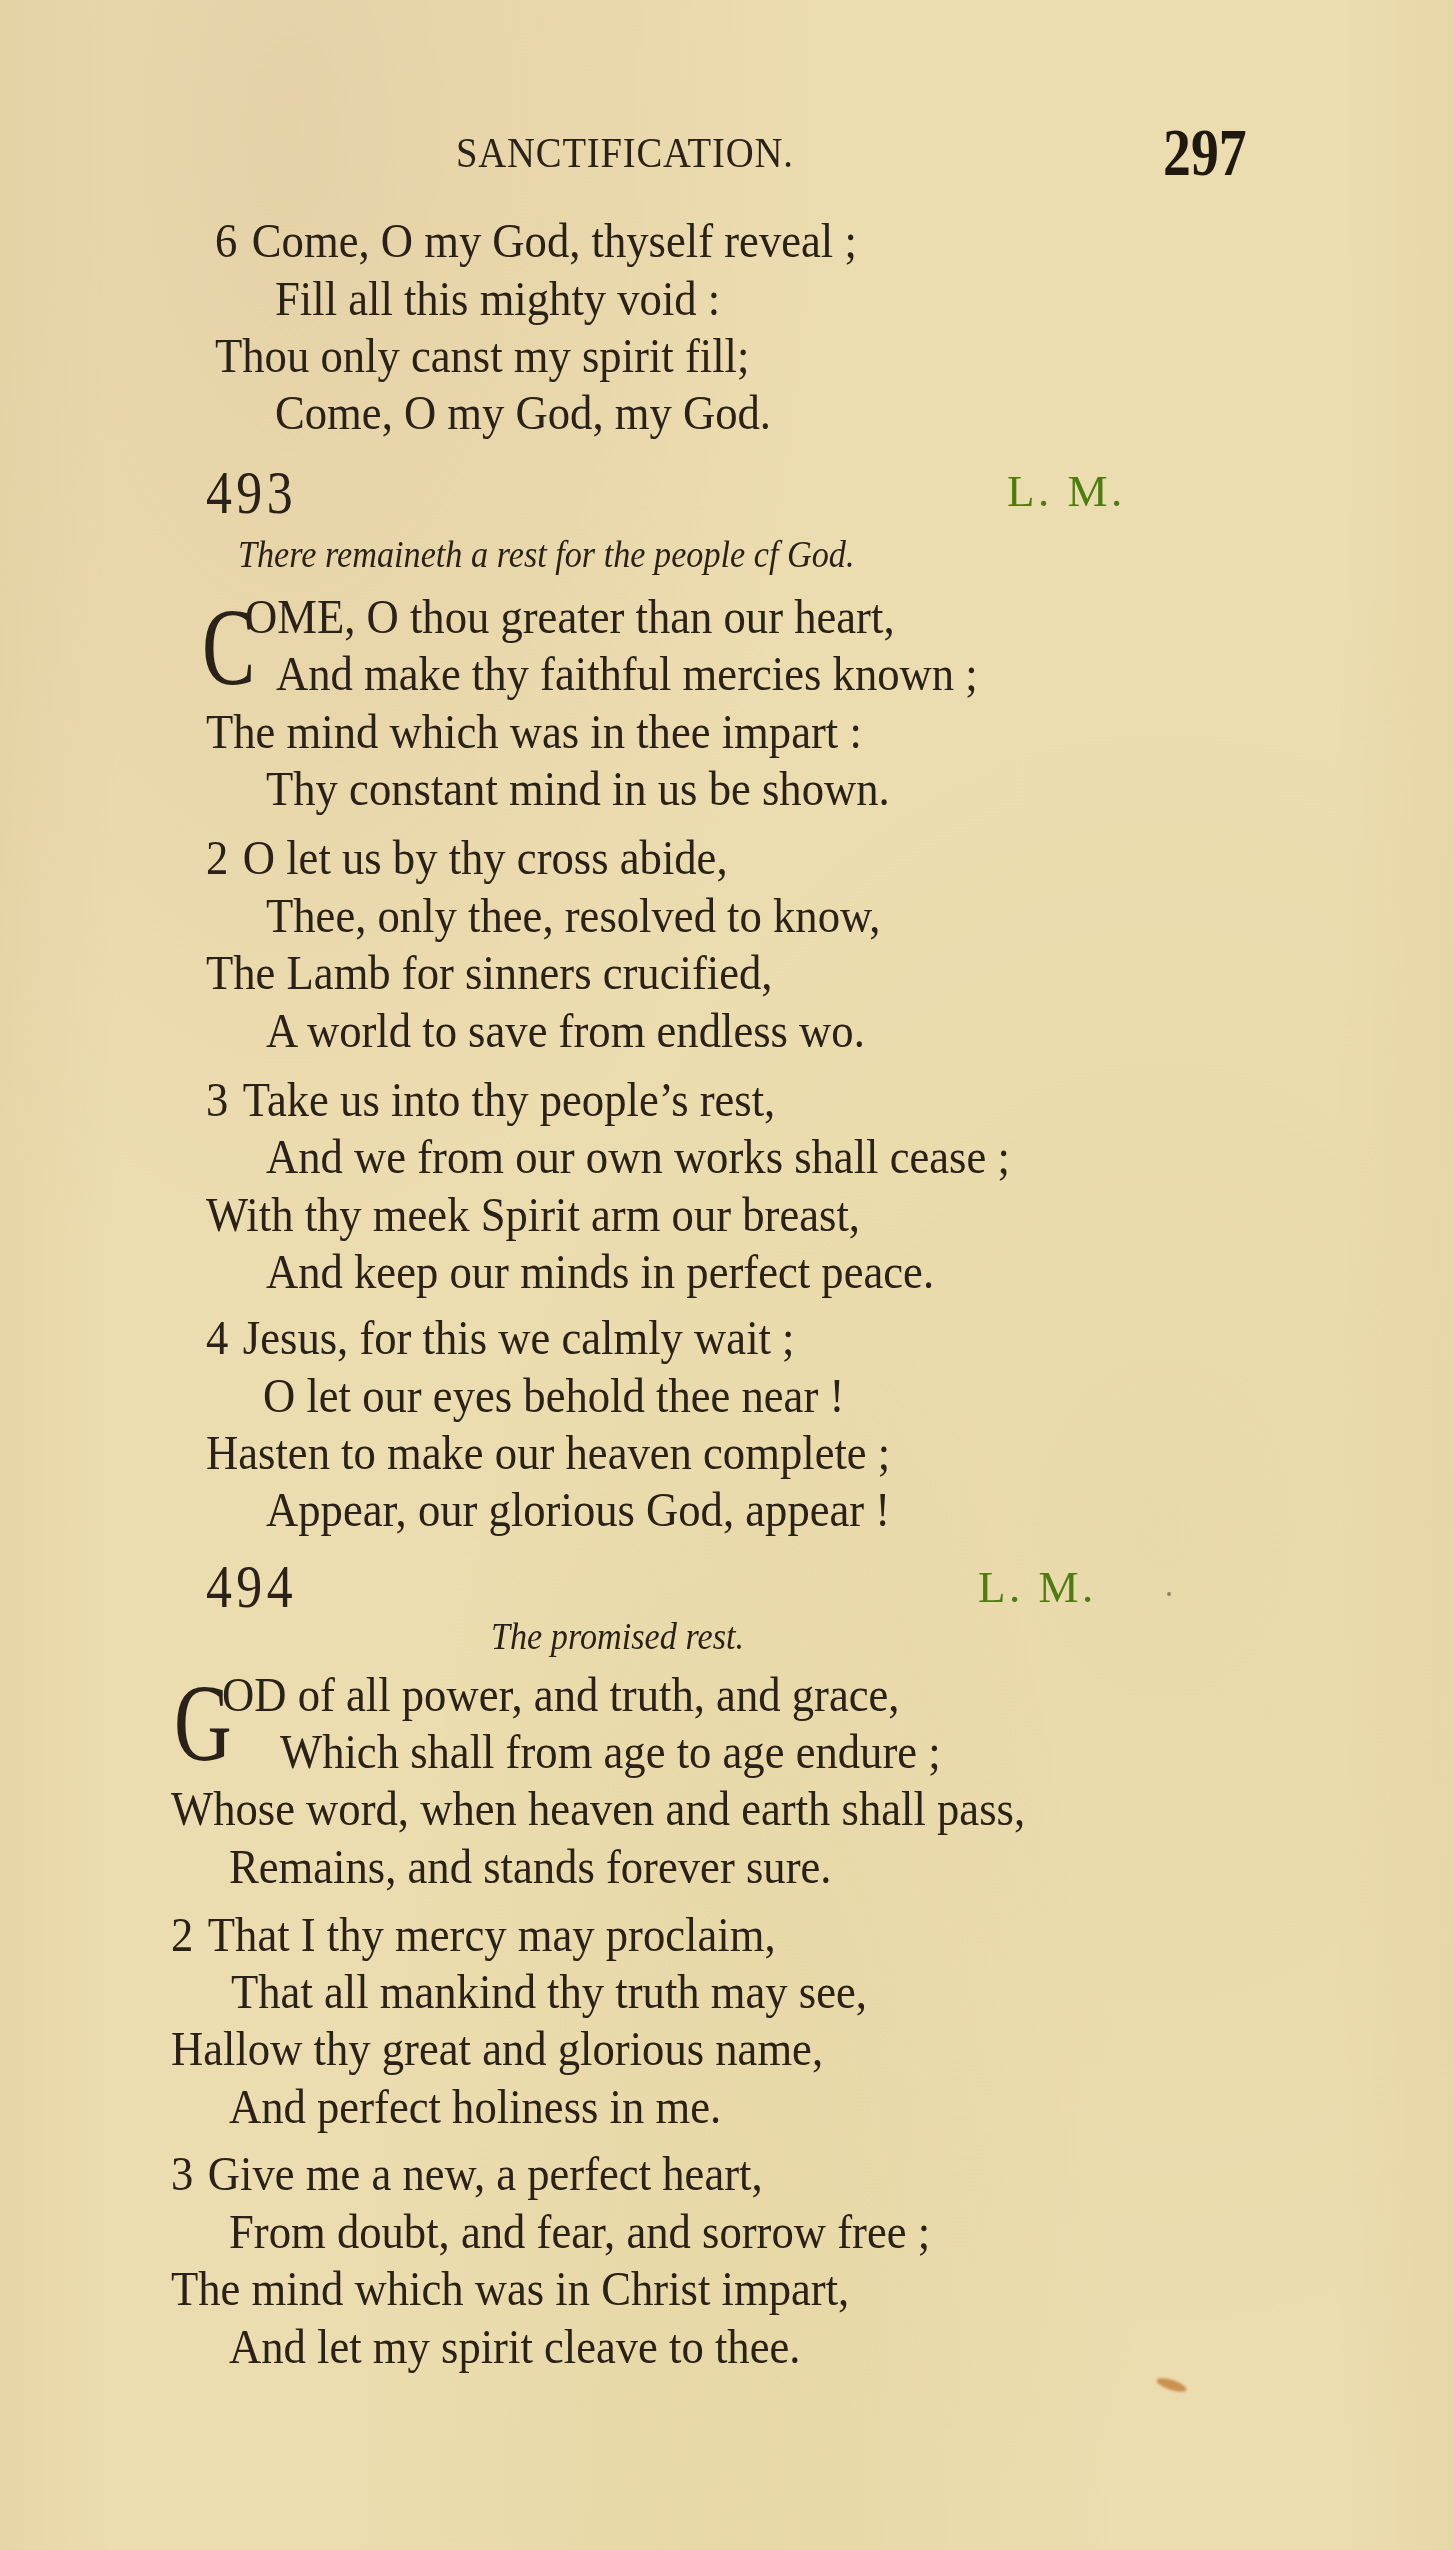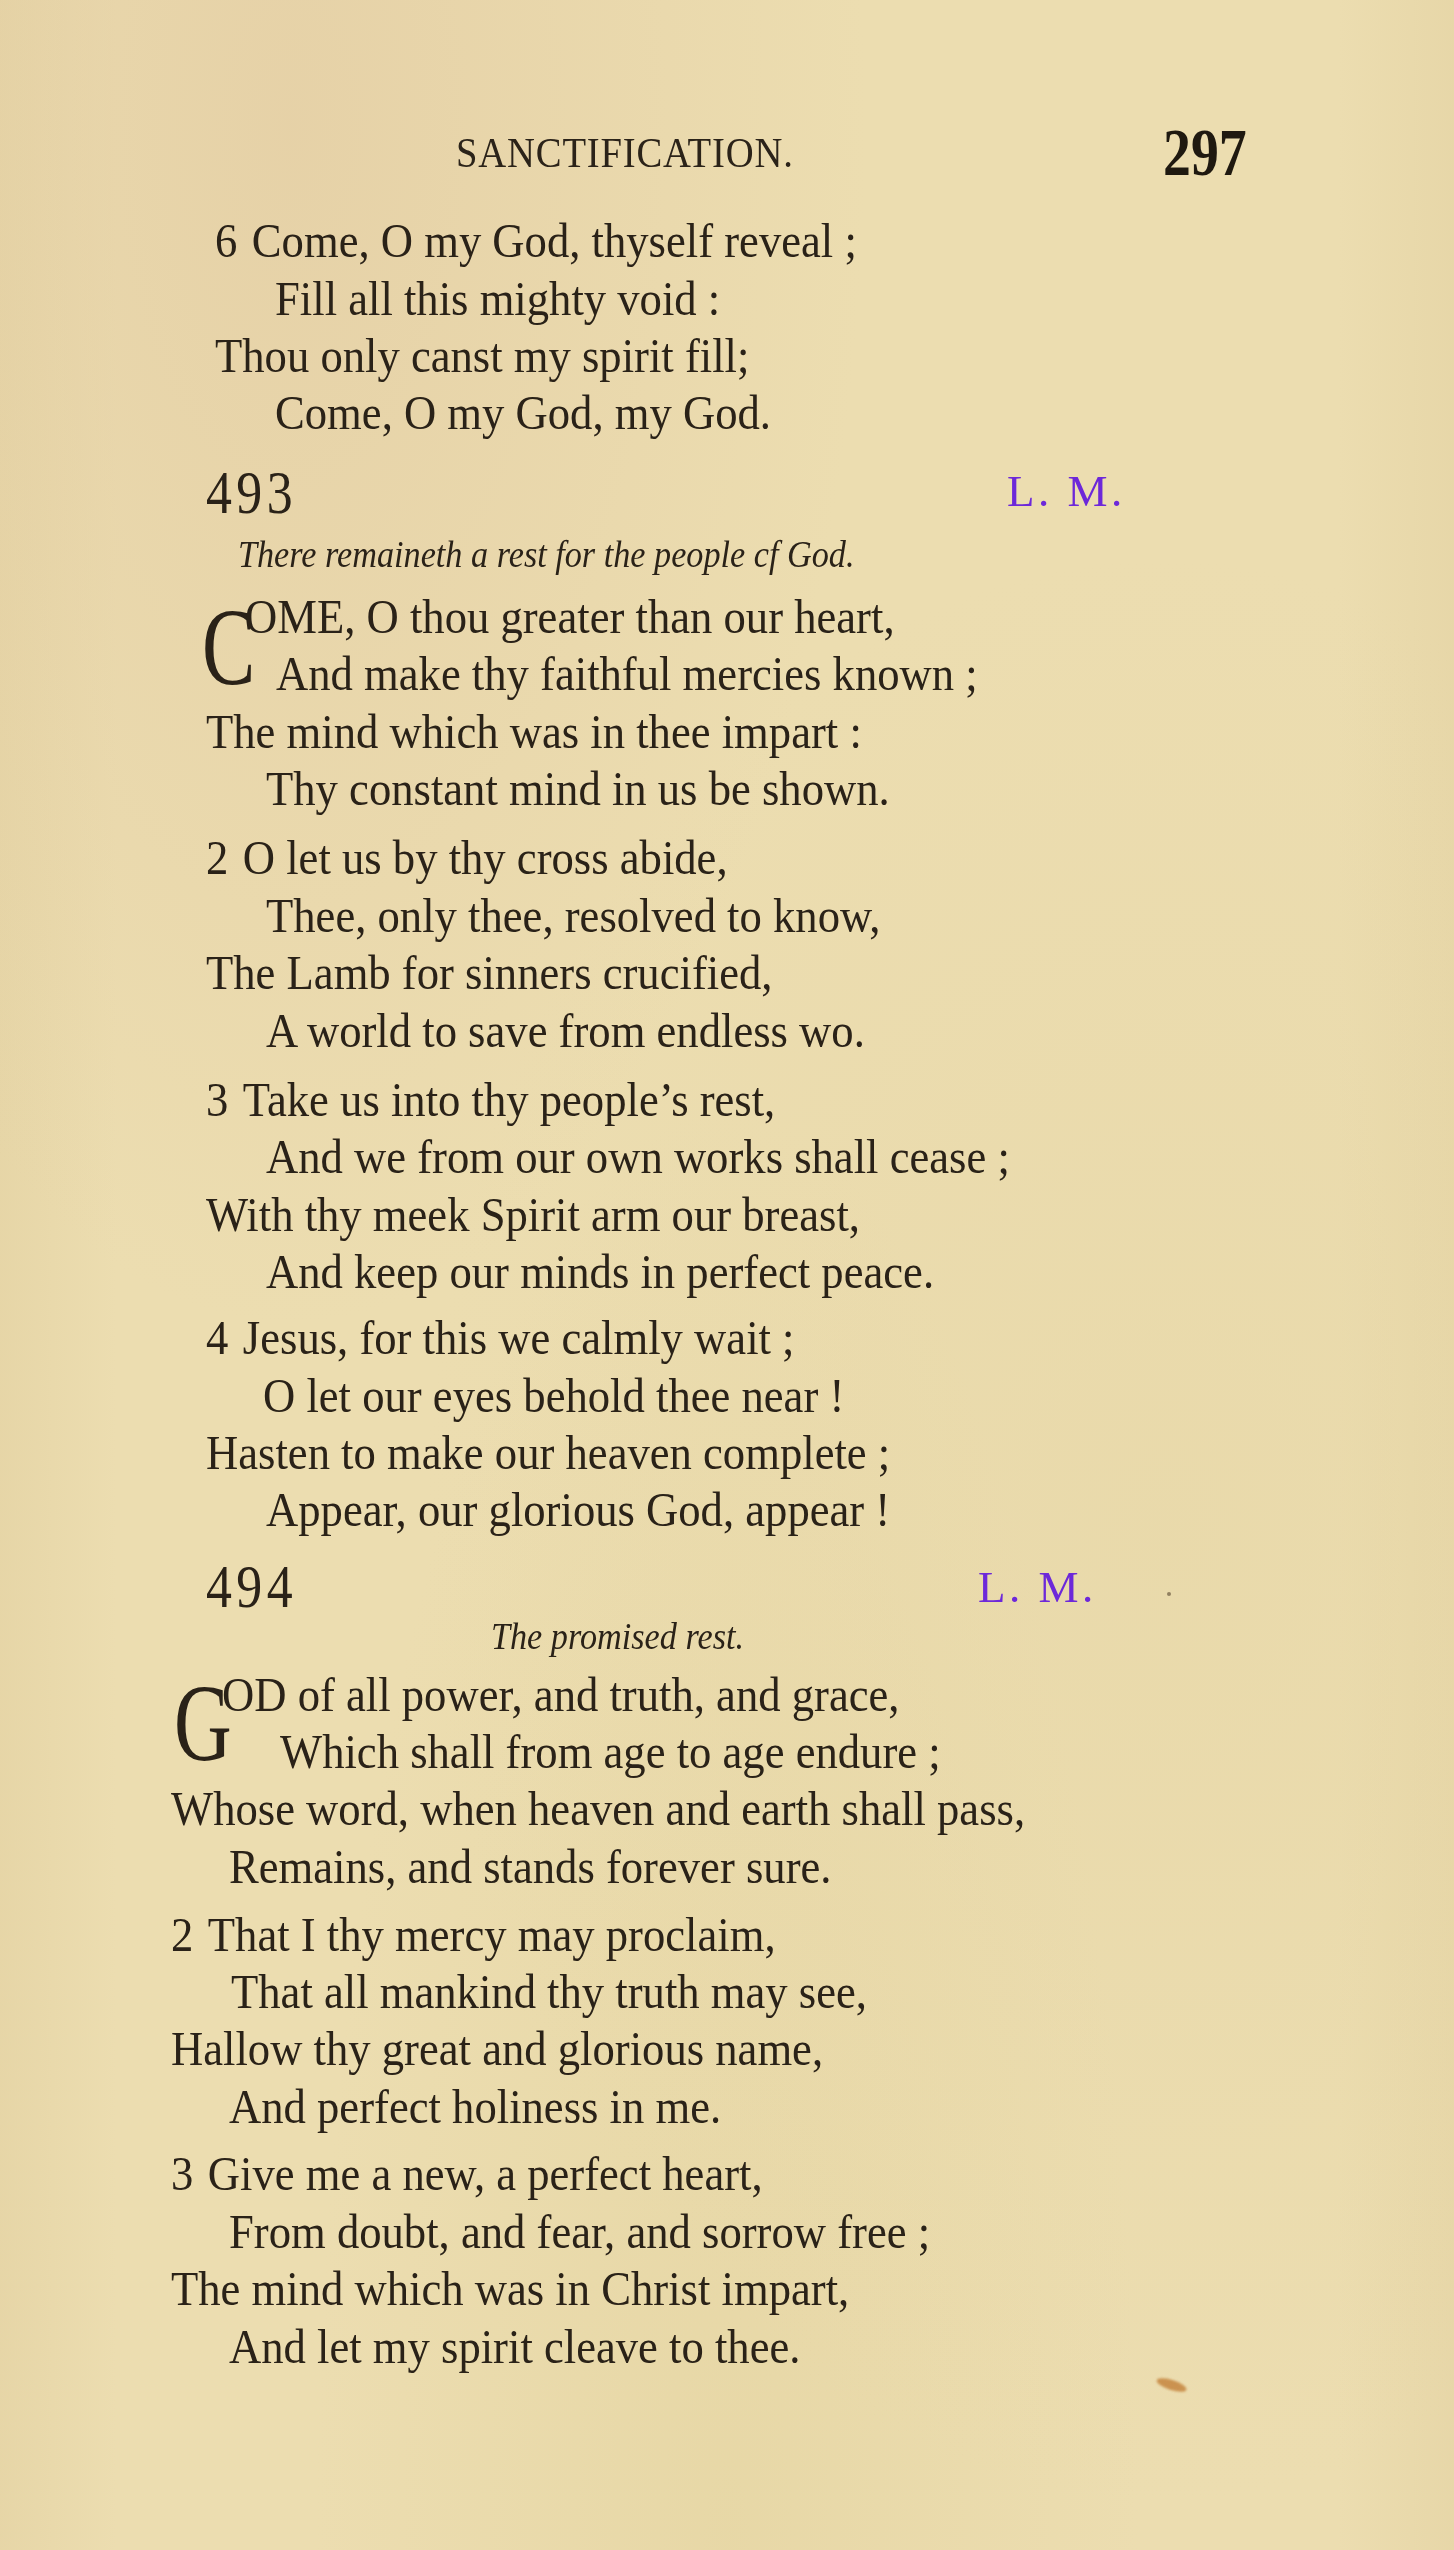--- a/index.html
+++ b/index.html
@@ -70,21 +70,21 @@
       transform: scaleX(0.85);
       transform-origin: left center;
       color: #2a2218;
     }
     .meter {
       position: absolute;
       font-family: "Liberation Serif", serif;
       font-size: 45px;
       line-height: 1;
       letter-spacing: 3.5px;
-      color: #6d28d9;
+      color: #4d7c0f;
     }
     .subtitle {
       position: absolute;
       font-family: "Liberation Serif", serif;
       font-style: italic;
       font-size: 38px;
       line-height: 1;
       transform: scaleX(0.9);
       transform-origin: left center;
       color: #2a2218;

